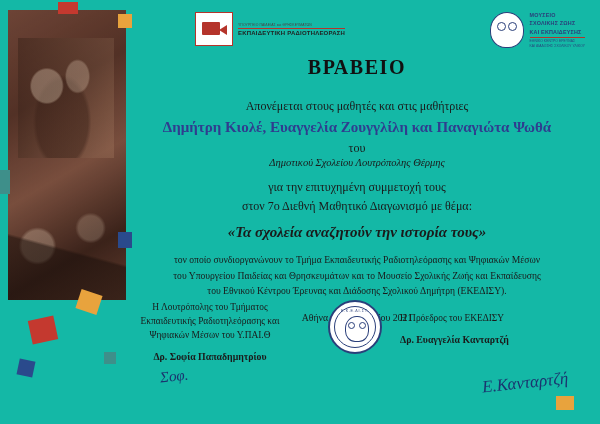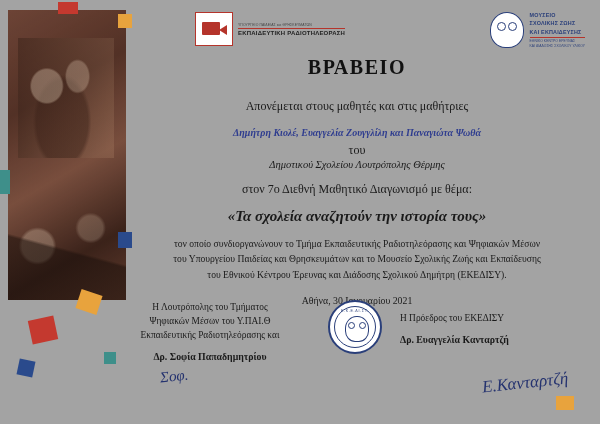--- a/index.html
+++ b/index.html
@@ -11,21 +11,21 @@
     height: 424px;
     background: #ffffff;
     font-family: "Liberation Serif", serif;
     color: #1a1a1a;
     overflow: hidden;
   }
   .page {
     position: relative;
     width: 600px;
     height: 424px;
-    background: #a3a3a3;
+    background: #14b8a6;
     box-sizing: border-box;
   }
 
   
   .photo {
     position: absolute;
     left: 8px;
     top: 10px;
     width: 118px;
     height: 290px;
@@ -180,25 +180,24 @@
     color: #111;
     margin: 0 0 18px 0;
   }
   .line {
     font-size: 12px;
     line-height: 1.55;
     color: #1a1a1a;
     margin: 0;
   }
   .names {
-    font-size: 10px;
+    font-size: 15px;
     font-weight: bold;
-    font-style: italic;
     color: #2f3d8f;
-    margin: 11px 0 3px 0;
+    margin: 3px 0 3px 0;
   }
   .school {
     font-size: 10.5px;
     font-weight: normal;
     font-style: italic;
     color: #1a1a1a;
     margin: 0 0 10px 0;
   }
   .theme {
     font-size: 15px;
@@ -353,37 +352,38 @@
   </div>
 
   <div class="body-col">
     <div class="award-title">ΒΡΑΒΕΙΟ</div>
 
     <div class="line">Απονέμεται στους μαθητές και στις μαθήτριες</div>
     <div class="names">Δημήτρη Κιολέ, Ευαγγελία Ζουγγλίλη και Παναγιώτα Ψωθά</div>
     <div class="line">του</div>
     <div class="school">Δημοτικού Σχολείου Λουτρόπολης Θέρμης</div>
 
+    <div class="line">για την επιτυχημένη συμμετοχή τους</div>
     <div class="line">στον 7ο Διεθνή Μαθητικό Διαγωνισμό με θέμα:</div>
 
     <div class="theme">«Τα σχολεία αναζητούν την ιστορία τους»</div>
 
     <div class="para">τον οποίο συνδιοργανώνουν το Τμήμα Εκπαιδευτικής Ραδιοτηλεόρασης και Ψηφιακών Μέσων</div>
     <div class="para">του Υπουργείου Παιδείας και Θρησκευμάτων και το Μουσείο Σχολικής Ζωής και Εκπαίδευσης</div>
     <div class="para">του Εθνικού Κέντρου Έρευνας και Διάδοσης Σχολικού Δημήτρη (ΕΚΕΔΙΣΥ).</div>
 
     <div class="place-date">Αθήνα, 30 Ιανουαρίου 2021</div>
   </div>
 
   <div class="sign-area">
 
     <div class="sign-left">
       <div class="sign-role">Η Λουτρόπολης του Τμήματος</div>
+      <div class="sign-role">Εκπαιδευτικής Ραδιοτηλεόρασης και</div>
       <div class="sign-role">Ψηφιακών Μέσων του Υ.ΠΑΙ.Θ</div>
-      <div class="sign-role">Εκπαιδευτικής Ραδιοτηλεόρασης και</div>
       <div class="sign-name">Δρ. Σοφία Παπαδημητρίου</div>
       <div class="scribble left">Σοφ.</div>
     </div>
 
     <div class="seal">
       <div class="inner"></div>
       <div class="seal-top">Ε.Κ.Ε.ΔΙ.ΣΥ.</div>
       <div class="owl2"></div>
     </div>
 

